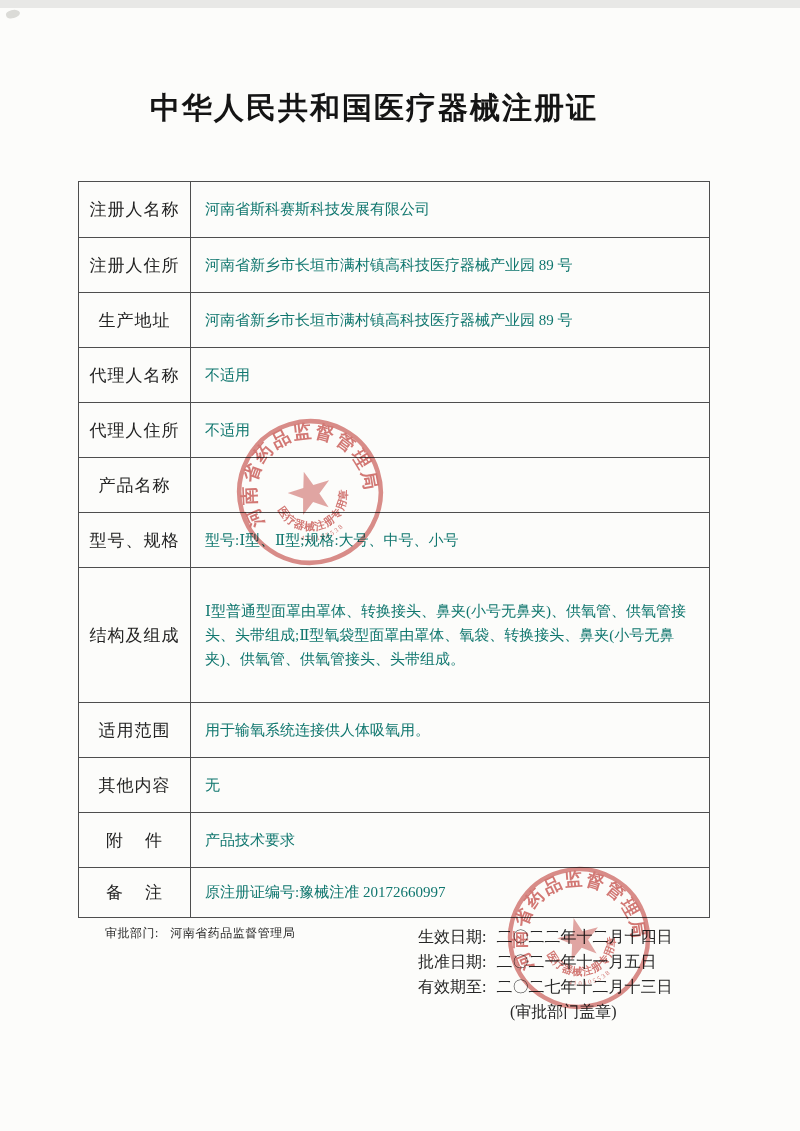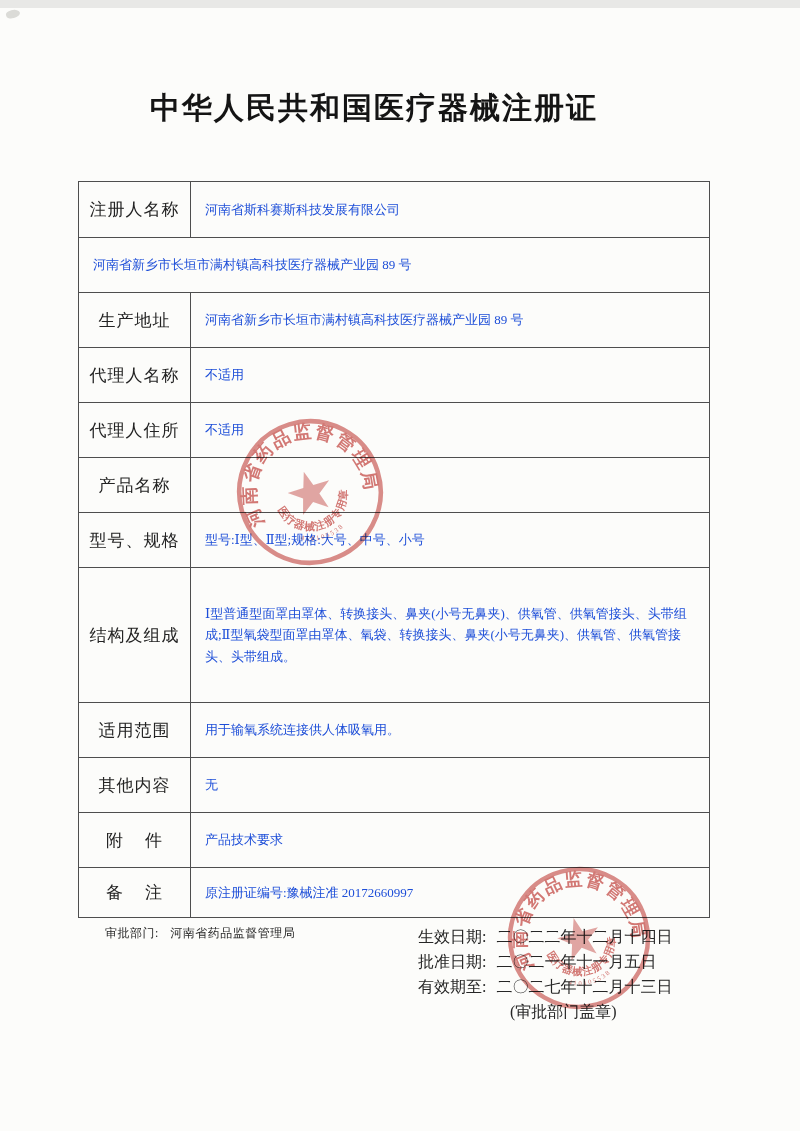--- a/index.html
+++ b/index.html
@@ -42,21 +42,21 @@
     display:flex;align-items:center;justify-content:center;
     text-align:center;
     font-size:17px;letter-spacing:1px;color:#232323;
     border-right:1px solid #4e4e4e;
     box-sizing:border-box;
     white-space:pre;
   }
   .row .value{
     flex:1;display:flex;align-items:center;
     padding:8px 12px 8px 14px;
-    font-size:13px;line-height:1.62;color:#1d4ed8;
+    font-size:15px;line-height:1.62;color:#0f766e;
     box-sizing:border-box;
   }
   .r55{height:55px;}
   .r135{height:135px;}
   .r50{height:50px;}
   .dept-line{
     position:absolute;top:917px;left:105px;
     font-size:12px;letter-spacing:.5px;color:#262626;white-space:nowrap;
   }
   .dept-line .v{padding-left:8px;}
@@ -85,20 +85,21 @@
 
   <div class="title">中华人民共和国医疗器械注册证</div>
 
 
   <div class="reg-table">
     <div class="row r55">
       <div class="label">注册人名称</div>
       <div class="value">河南省斯科赛斯科技发展有限公司</div>
     </div>
     <div class="row r55">
+      <div class="label">注册人住所</div>
       <div class="value">河南省新乡市长垣市满村镇高科技医疗器械产业园 89 号</div>
     </div>
     <div class="row r55">
       <div class="label">生产地址</div>
       <div class="value">河南省新乡市长垣市满村镇高科技医疗器械产业园 89 号</div>
     </div>
     <div class="row r55">
       <div class="label">代理人名称</div>
       <div class="value">不适用</div>
     </div>

